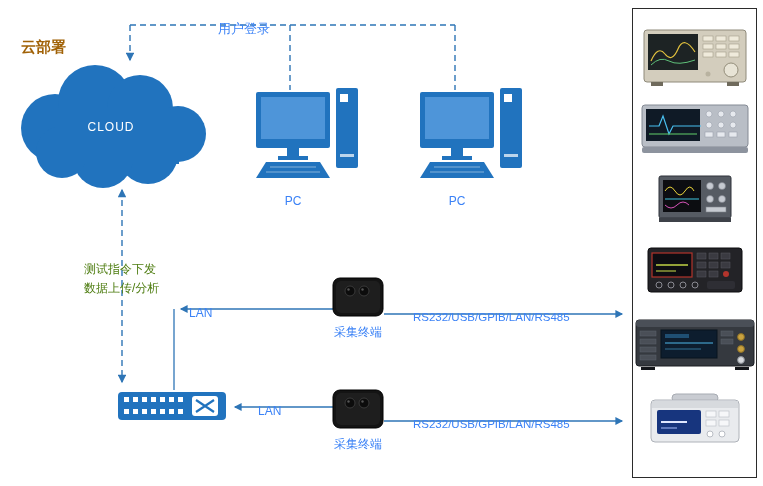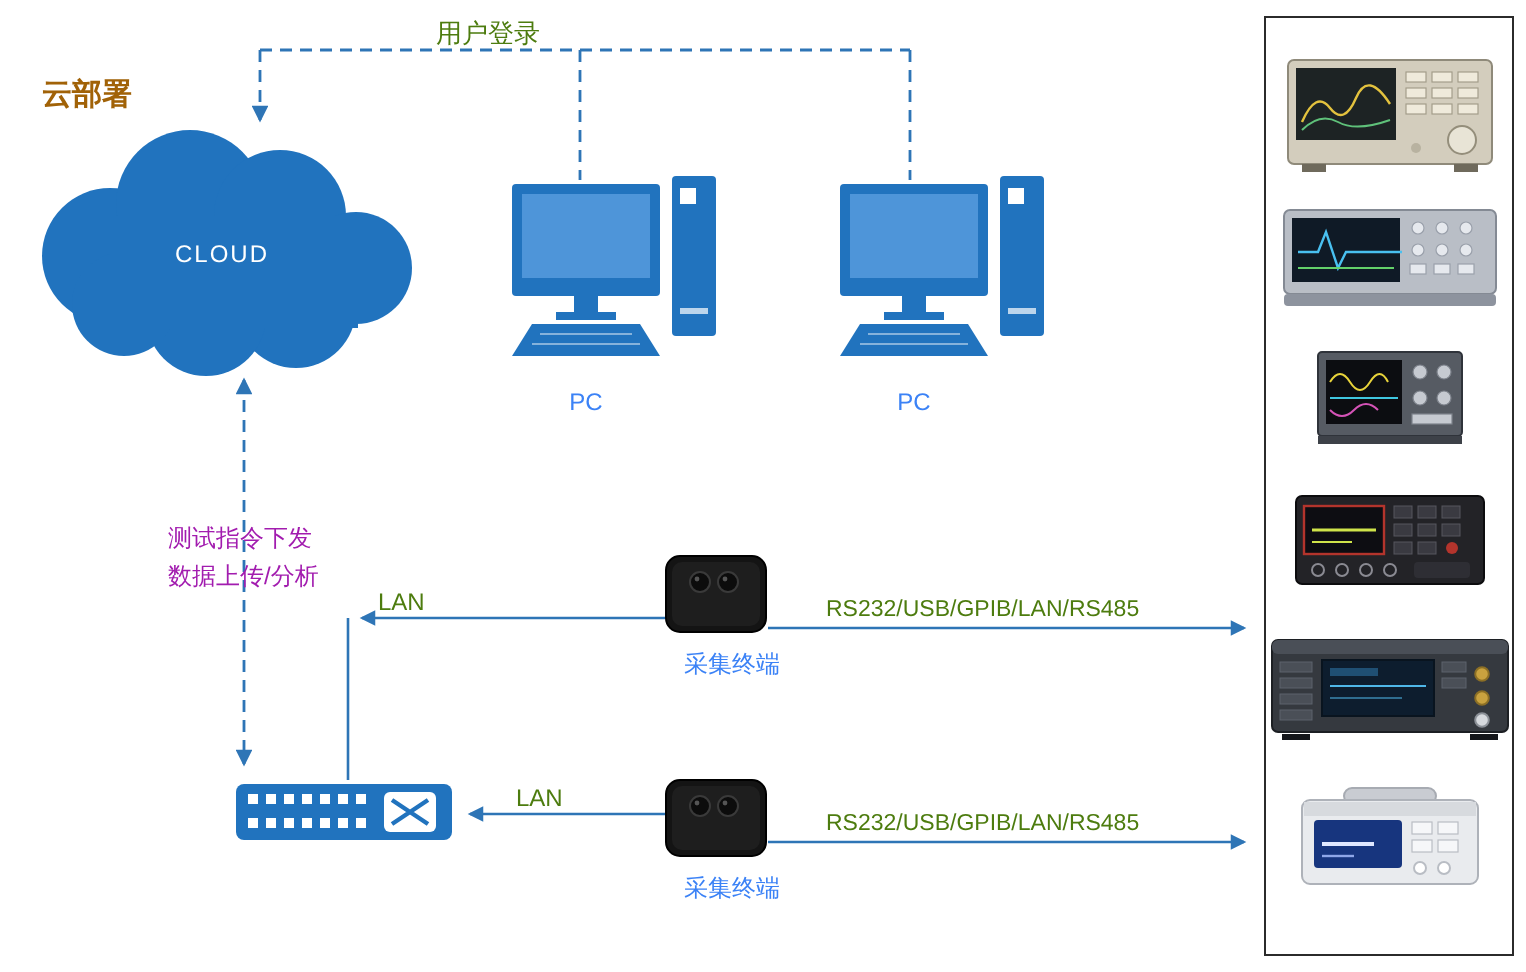--- a/index.html
+++ b/index.html
@@ -1,27 +1,27 @@
 <!DOCTYPE html>
 <html><head>
 <meta charset="utf-8">
 <style>
   * { margin:0; padding:0; box-sizing:border-box; }
   body { background:#ffffff; font-family:"Liberation Sans", sans-serif; }
   .canvas { position:relative; width:763px; height:486px; background:#fff; overflow:hidden; }
   .layer { position:absolute; left:0; top:0; }
-  .lbl { position:absolute; font-size:12px; color:#4d7c0f; white-space:nowrap; }
+  .lbl { position:absolute; font-size:12px; color:#3b82f6; white-space:nowrap;margin-top:12px; }
   .lbl-dark { position:absolute; font-size:12px; color:#3b82f6; white-space:nowrap; }
   .diagram-title { position:absolute; left:21px; top:38px; font-size:15px; font-weight:bold; color:#a16207; }
   .cloud-label { position:absolute; left:61px; top:120px; width:100px; text-align:center; color:#ffffff; font-size:12px; letter-spacing:1px; }
   .pc-label { width:60px; text-align:center; }
-  .term-label { width:64px; text-align:right; }
+  .term-label { width:64px; text-align:center; }
   .switch-label { width:108px; text-align:center; }
   .mono { font-family:Liberation Sans, sans-serif; font-size:11.5px; }
-  .cloud-link-text { position:absolute; left:84px; top:260px; font-size:12px; color:#a21caf; line-height:19px; }
+  .cloud-link-text { position:absolute; left:84px; top:260px; font-size:12px; color:#4d7c0f; line-height:19px; }
   .instrument-panel { position:absolute; left:632px; top:8px; width:125px; height:470px; border:1px solid #2b2b2b; background:#fff; }
   .instrument { position:absolute; left:50%; transform:translateX(-50%); }
 </style>
 </head>
 <body>
 
 <div class="canvas">
 
   <svg class="layer" width="763" height="486" viewBox="0 0 763 486">
     <defs>

